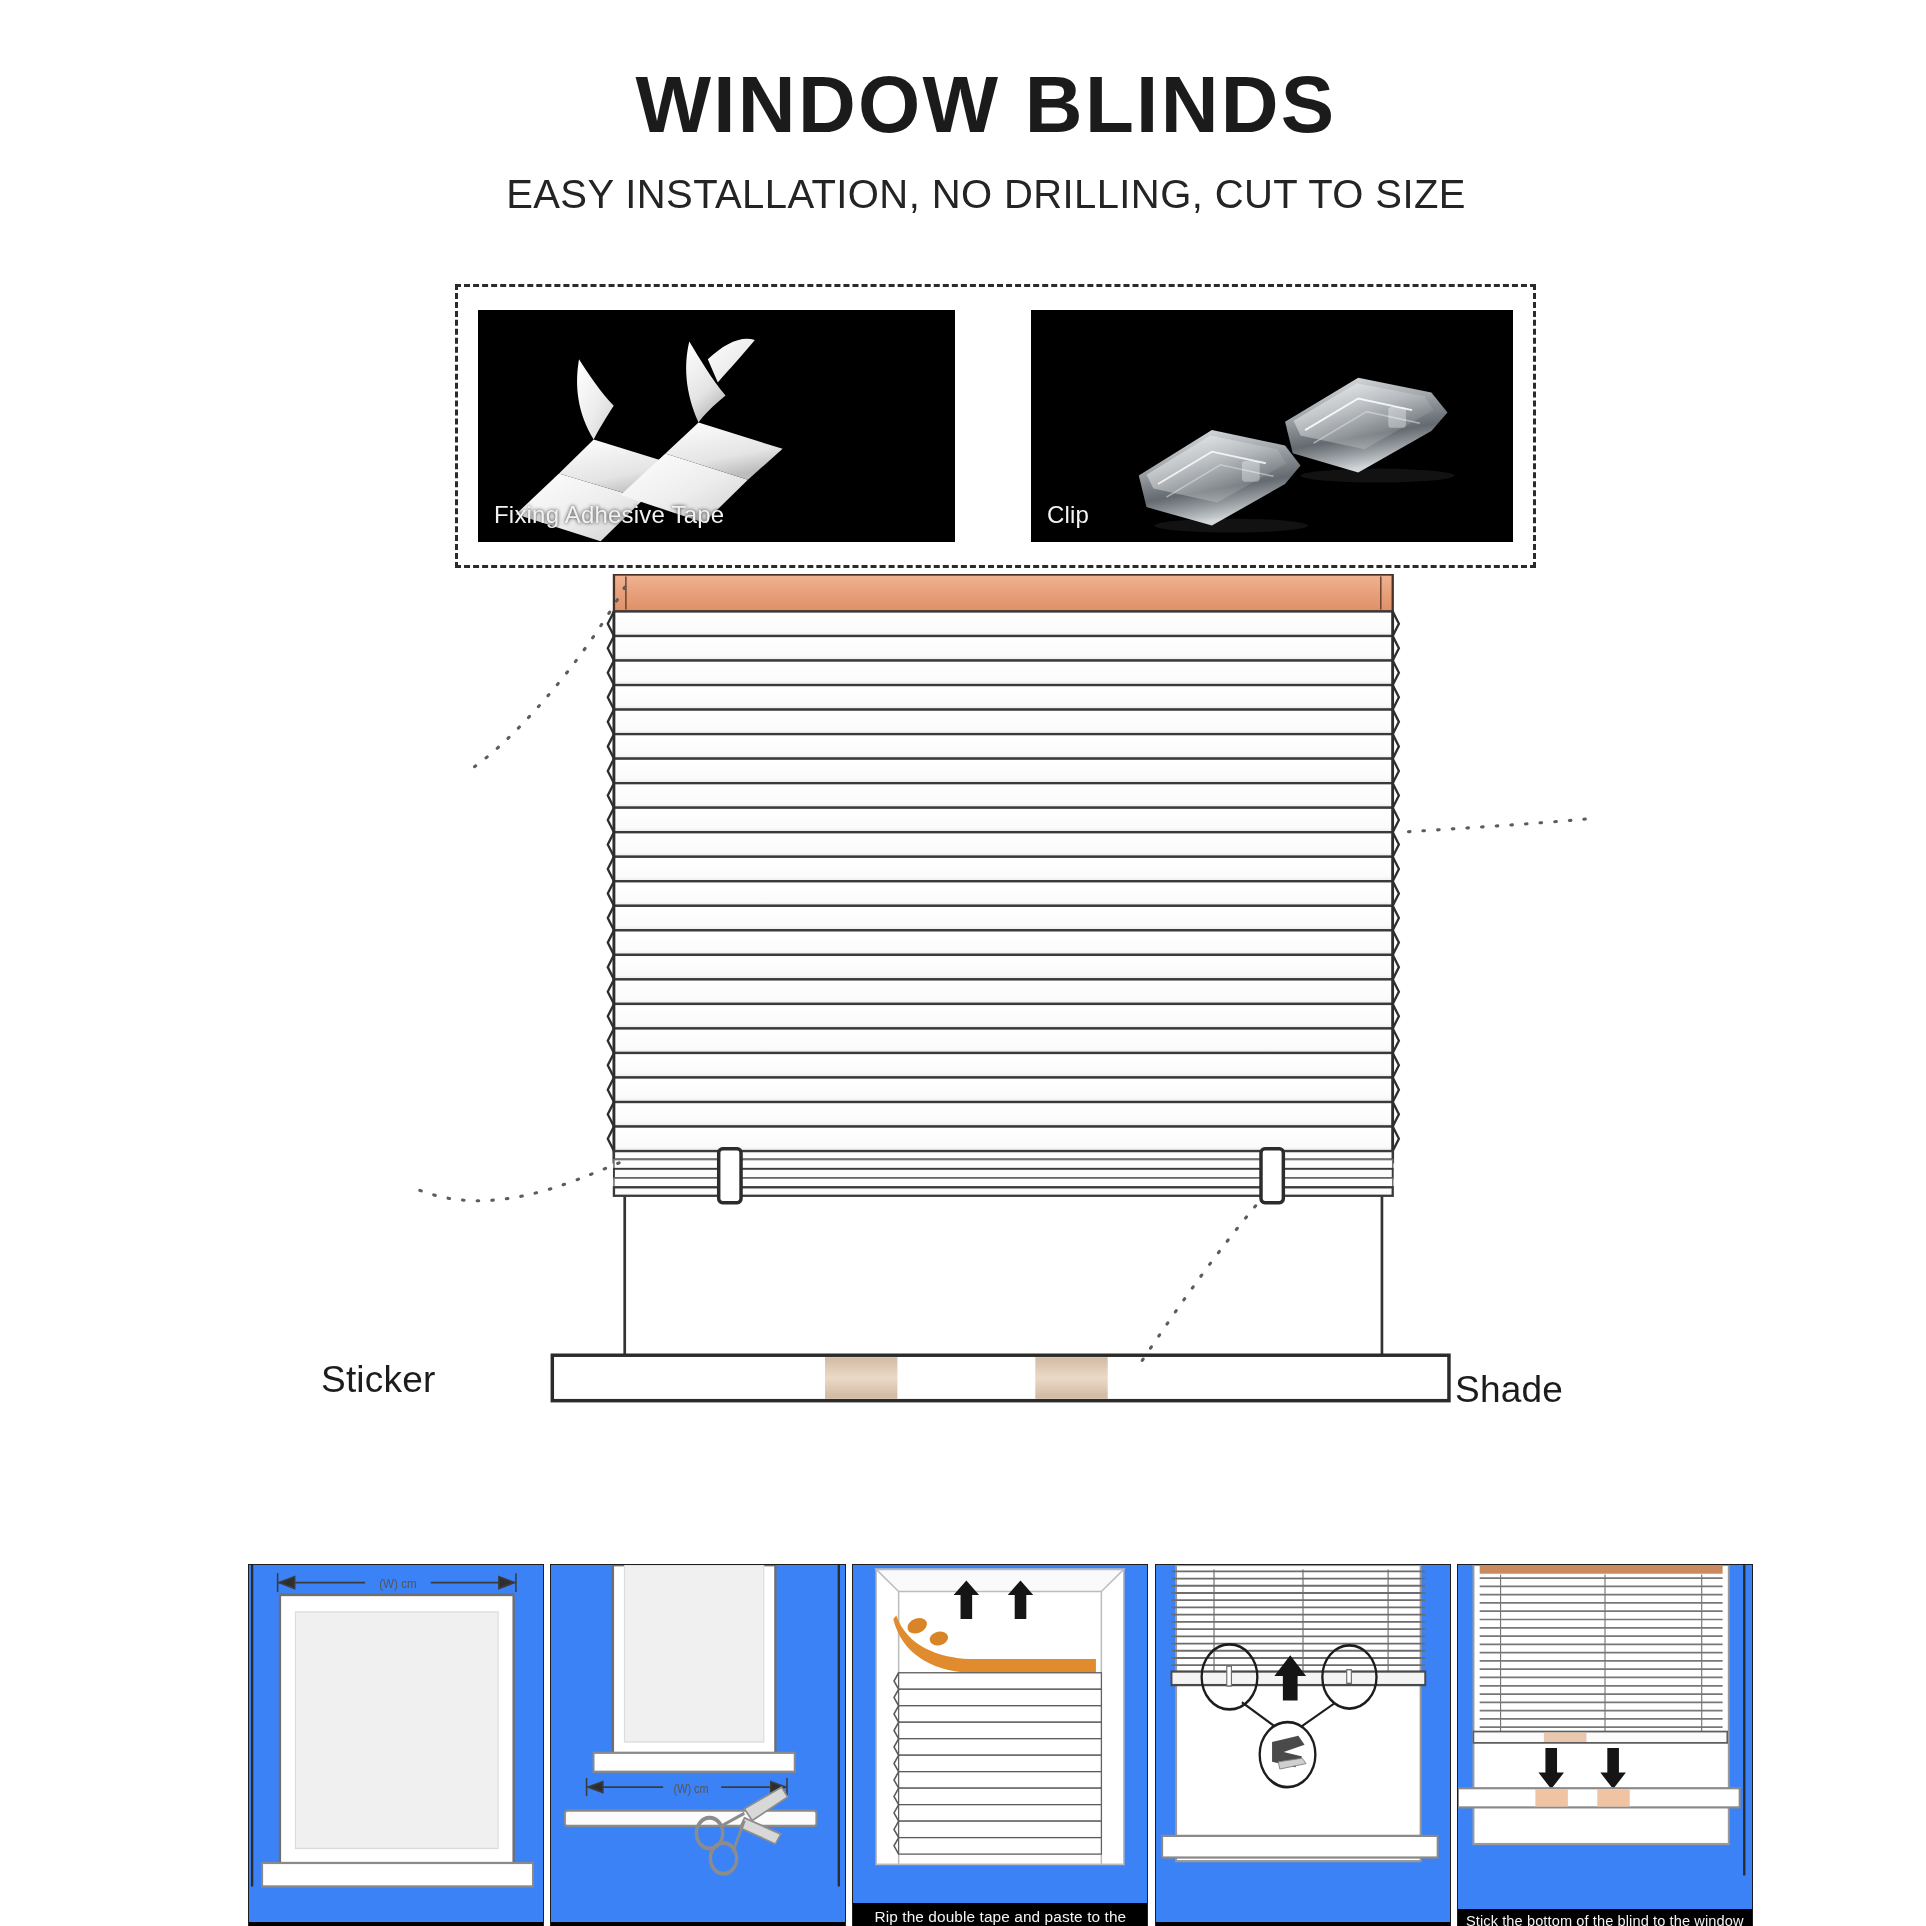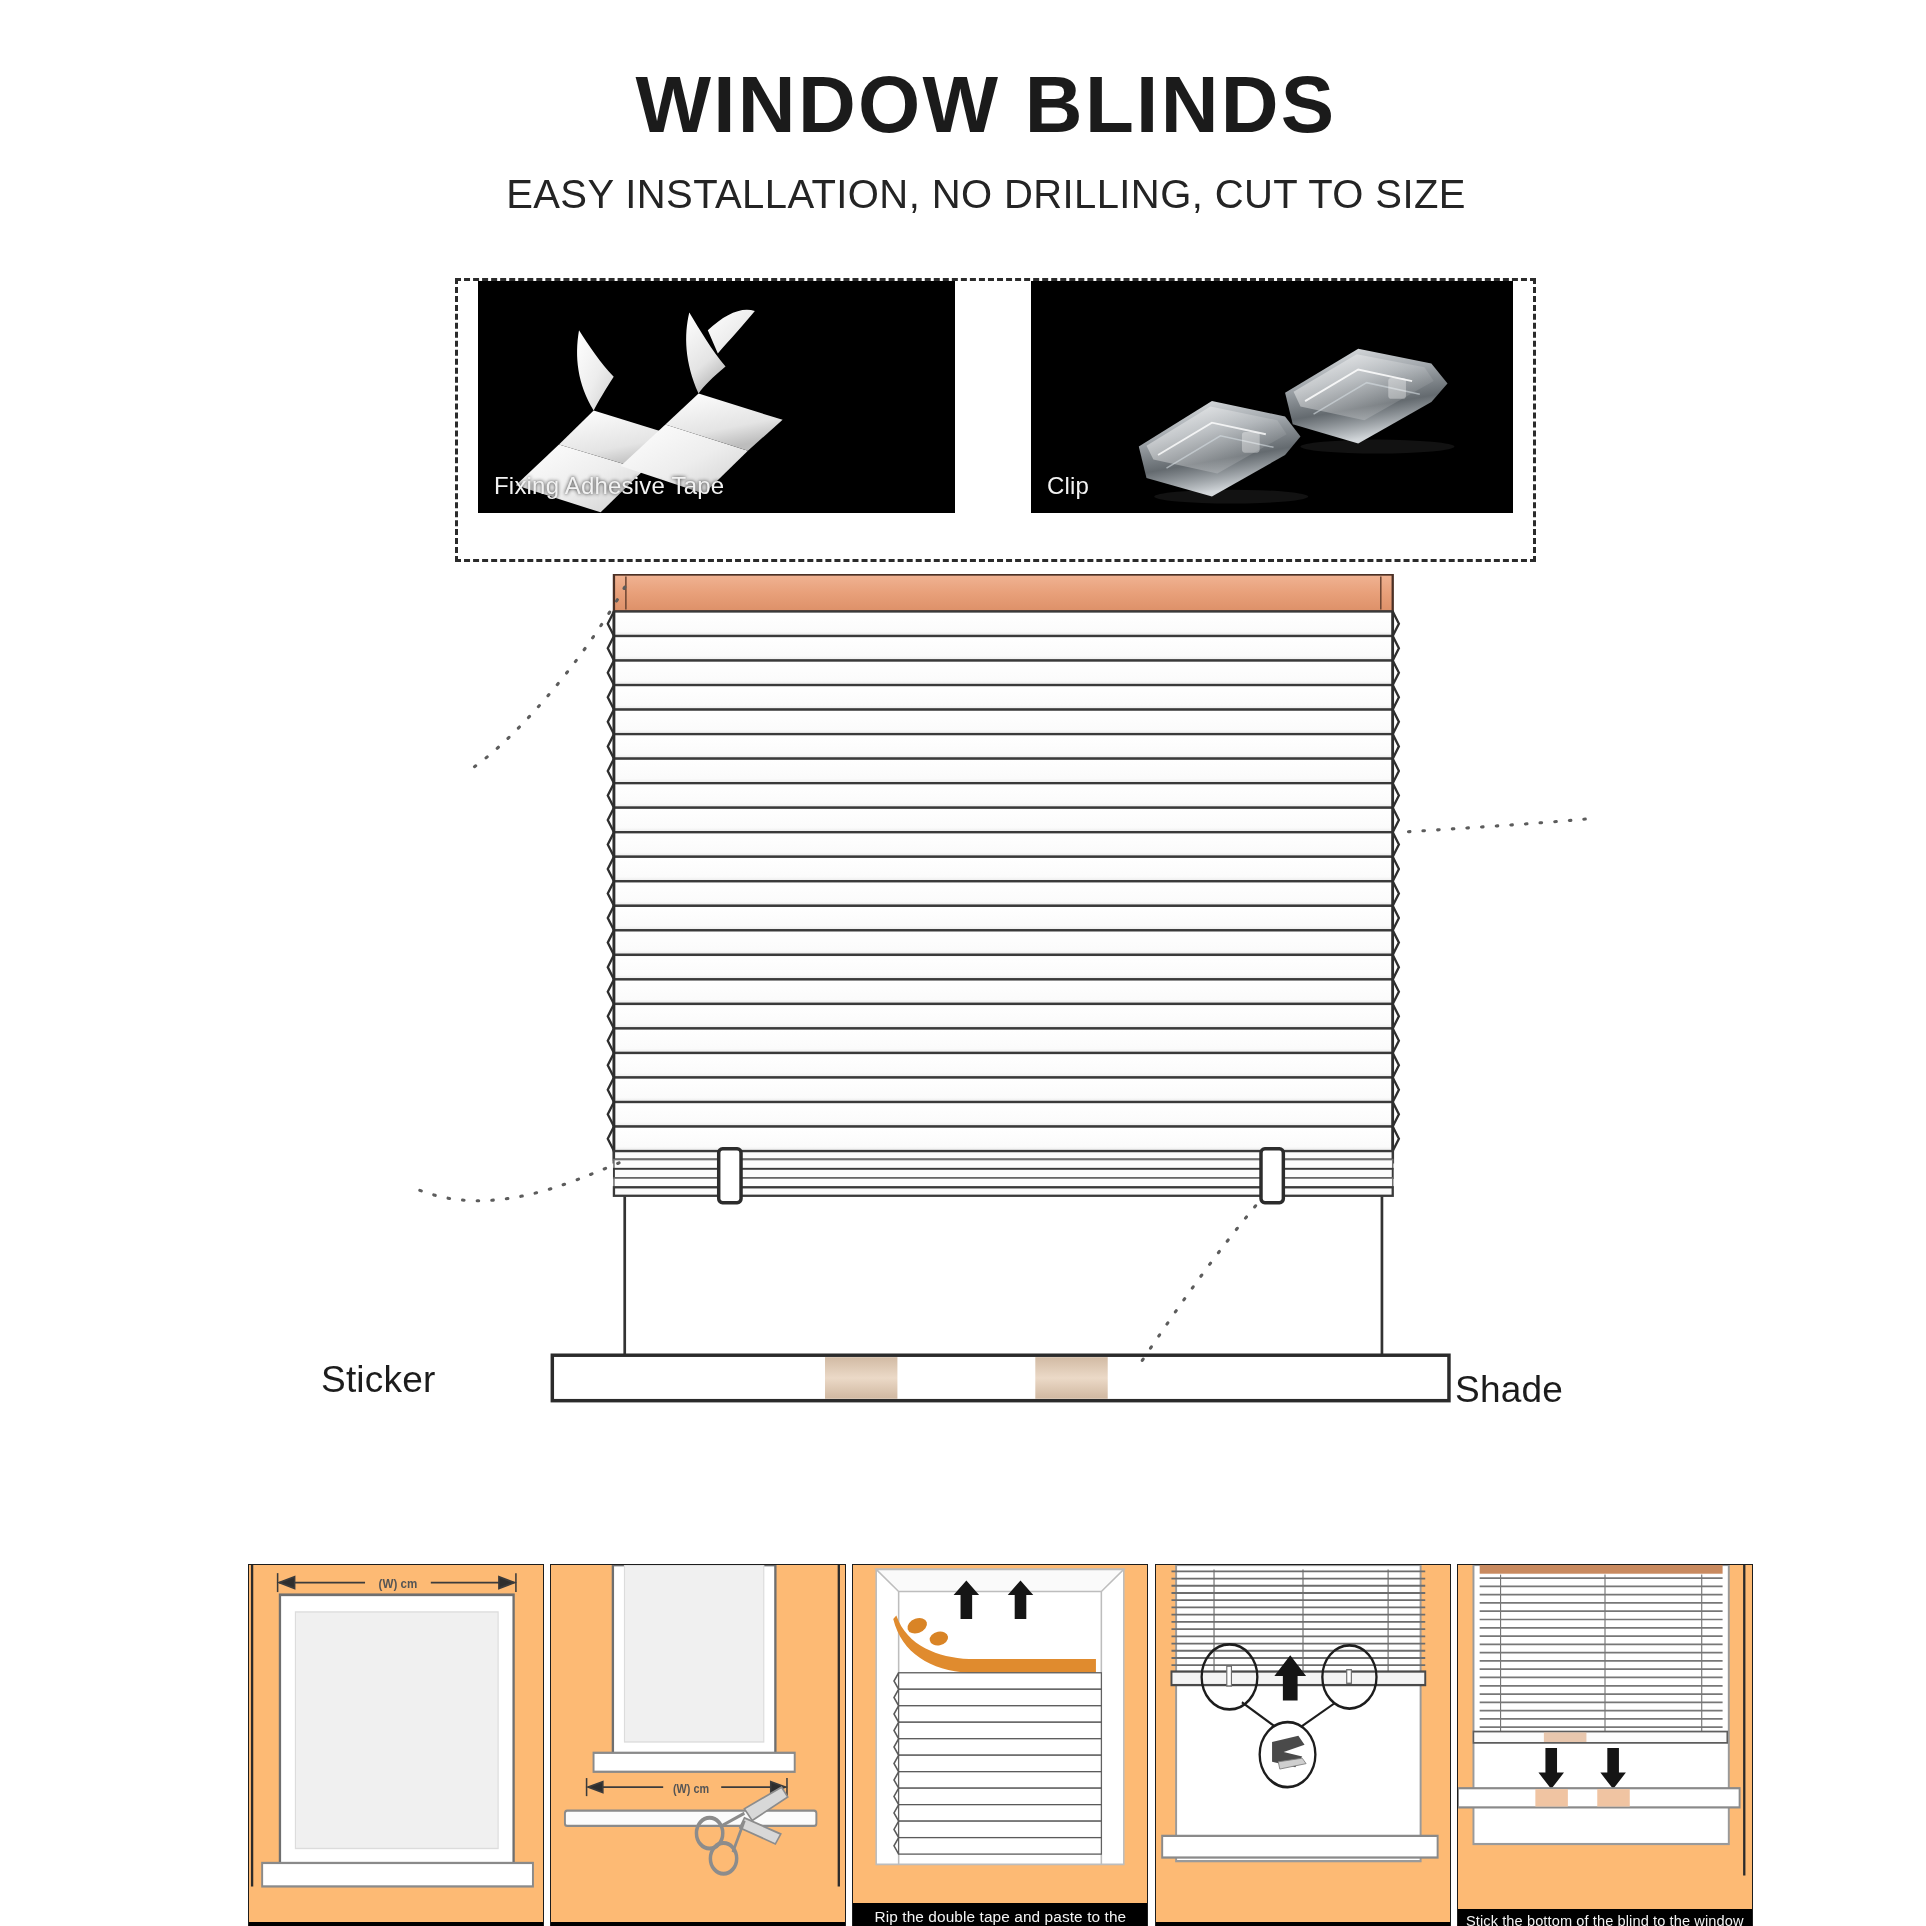--- a/index.html
+++ b/index.html
@@ -34,26 +34,27 @@
     font-weight: 400;
     letter-spacing: 0.4px;
     margin-top: 27px;
     color: #242424;
   }
 
   
   #parts-strip {
     position: absolute;
     left: 455px;
-    top: 278px;
+    top: 284px;
     width: 1081px;
     height: 284px;
     border: 3.5px dashed #2b2b2b;
     box-sizing: border-box;
     display: flex;
+    align-items: center;
     justify-content: space-between;
     padding: 0 20px;
   }
   .part-card {
     position: relative;
     background: #000000;
     overflow: hidden;
   }
   #part-card-tape { width: 477px; height: 232px; }
   #part-card-clip { width: 482px; height: 232px; }
@@ -108,23 +109,22 @@
     box-sizing: border-box;
     background: #ffffff;
     display: flex;
     flex-direction: column;
     overflow: hidden;
     position: relative;
   }
   .step-art {
     flex: 1 1 auto;
     position: relative;
-    background: #fdba74;
+    background: #3b82f6;
     overflow: hidden;
-    font-weight: bold;
   }
   .step-caption {
     background: #000000;
     color: #f4f4f4;
     font-size: 15.4px;
     line-height: 1.22;
     text-align: center;
     padding: 5.4px 3.9px 6.2px 3.9px;
     letter-spacing: 0.1px;
   }

